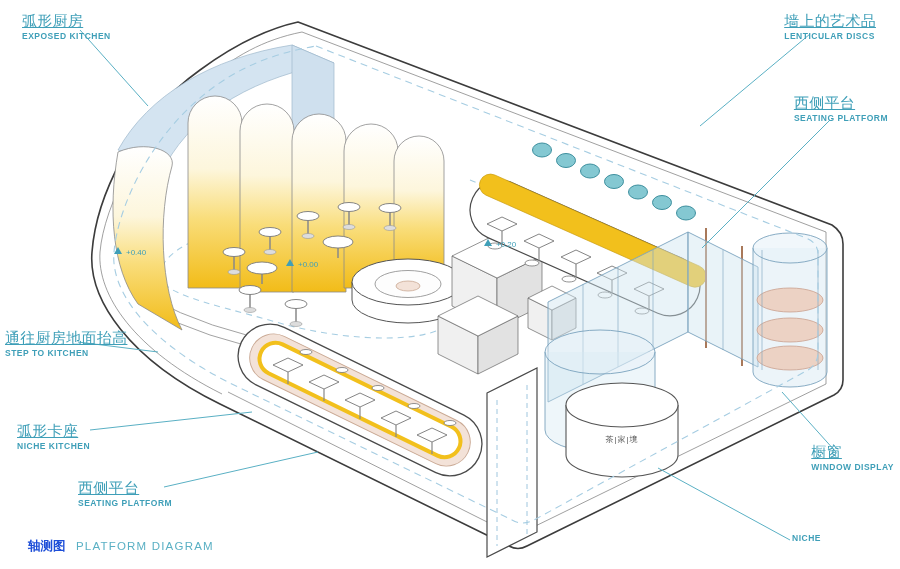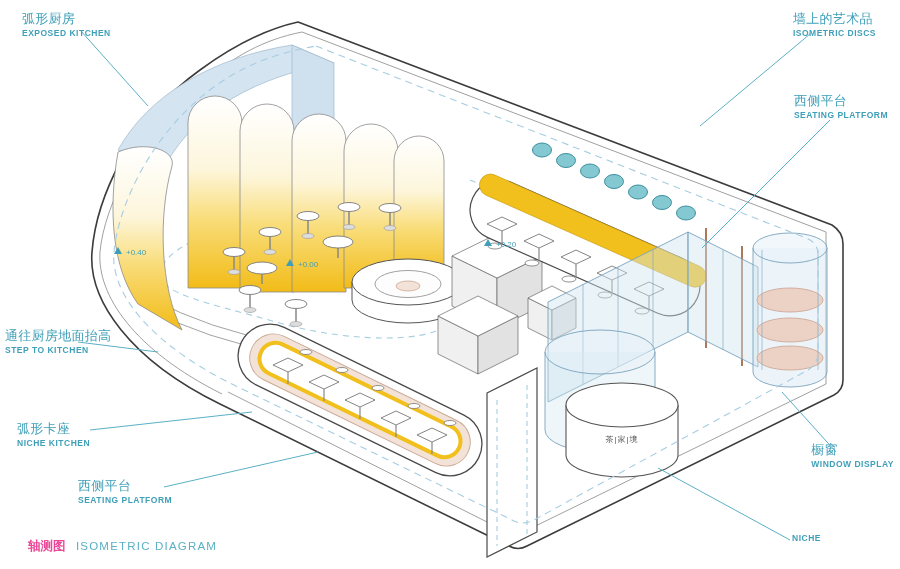--- a/index.html
+++ b/index.html
@@ -1,24 +1,24 @@
 <!DOCTYPE html>
 <html><head>
 <meta charset="utf-8">
 <style>
   html,body{margin:0;padding:0;background:#ffffff;}
   .stage{position:relative;width:900px;height:569px;background:#ffffff;overflow:hidden;
          font-family:"Liberation Sans",sans-serif;}
   svg{position:absolute;left:0;top:0;}
   .lbl{position:absolute;color:#3f9fb8;font-size:8.5px;line-height:1.4;letter-spacing:.3px;}
-  .lbl .zh{display:block;font-size:13px;}
+  .lbl .zh{display:block;font-size:15px;text-decoration:underline;}
   .lbl .en{display:block;letter-spacing:.5px;font-weight:bold;}
   .ta-r{}
   .title{position:absolute;left:28px;top:536px;white-space:nowrap;}
-  .t-zh{font-weight:bold;font-size:12.5px;color:#ec4899;}
+  .t-zh{font-weight:bold;font-size:12.5px;color:#1d4ed8;}
   .t-en{font-size:11.5px;letter-spacing:1.2px;color:#5ab0c4;margin-left:6px;}
   .lvl-text{font-size:8px;fill:#3f9fb8;}
   .logo-text{font-size:8px;fill:#555;letter-spacing:1px;}
 </style>
 </head>
 <body>
 
 <div class="stage">
 
 <svg width="900" height="569" viewBox="0 0 900 569">
@@ -258,21 +258,21 @@
   </g>
 </svg>
 
 <div class="lbl" style="left:22px;top:10px">
   <span class="zh">弧形厨房</span>
   <span class="en">EXPOSED KITCHEN</span>
 </div>
 
 <div class="lbl ta-r" style="right:24px;top:10px">
   <span class="zh">墙上的艺术品</span>
-  <span class="en">ISOMETRIC DISCS</span>
+  <span class="en">LENTICULAR DISCS</span>
 </div>
 
 <div class="lbl ta-r" style="right:12px;top:92px">
   <span class="zh">西侧平台</span>
   <span class="en">SEATING PLATFORM</span>
 </div>
 
 <div class="lbl" style="left:5px;top:327px">
   <span class="zh">通往厨房地面抬高</span>
   <span class="en">STEP TO KITCHEN</span>
@@ -292,16 +292,16 @@
   <span class="zh">橱窗</span>
   <span class="en">WINDOW DISPLAY</span>
 </div>
 
 <div class="lbl" style="left:792px;top:533px">
   <span class="en">NICHE</span>
 </div>
 
 <div class="title">
   <span class="t-zh">轴测图</span>
-  <span class="t-en">ISOMETRIC DIAGRAM</span>
+  <span class="t-en">PLATFORM DIAGRAM</span>
 </div>
 
 </div>
 
 </body></html>

